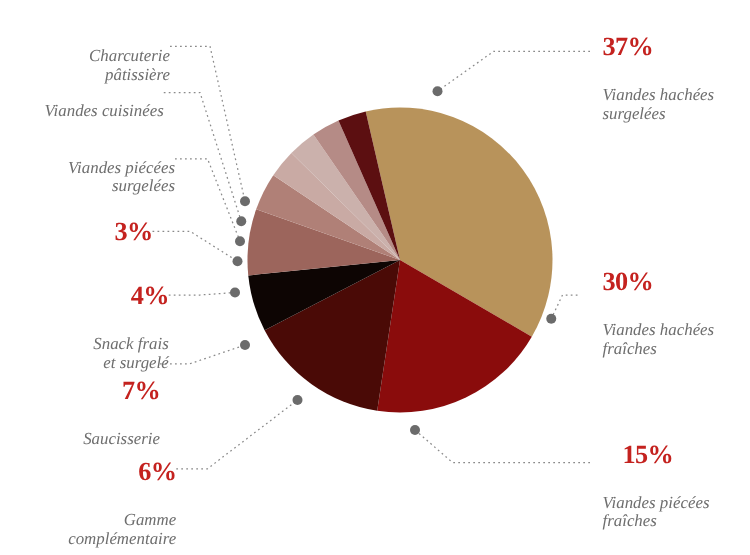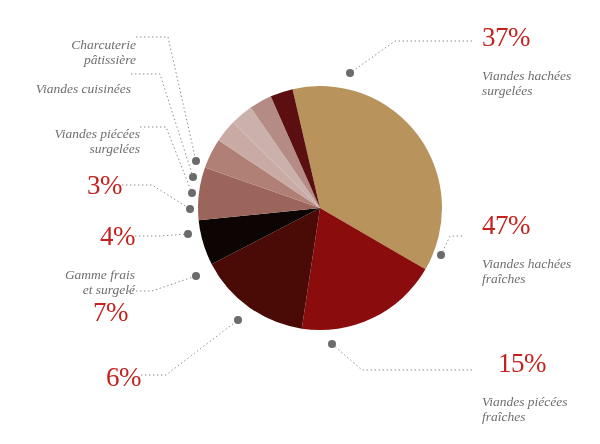--- a/index.html
+++ b/index.html
@@ -33,22 +33,22 @@
     font-style: italic;
     font-size: 13.5px;
     line-height: 15px;
     white-space: pre-line;
   }
   .label.right { text-align: left; }
   .label.left  { text-align: right; }
   .pct {
     display: block;
     font-style: normal;
-    font-weight: normal;
-    font-size: 27px;
+    font-weight: bold;
+    font-size: 21px;
     line-height: 29px;
     letter-spacing: -0.5px;
     margin-bottom: 1px;
   }
   .lbl-txt { display: block; }
 </style>
 </head>
 <body>
 
 <div id="canvas">
@@ -107,40 +107,43 @@
     <span class="lbl-txt">Viandes piécées
 surgelées</span>
   </div>
 
   <div class="label left" style="left:0px; top:156px; width:122px;">
     <span class="pct" style="color:#c4221f;">3%</span>
   </div>
 
   <div class="label left" style="left:0px; top:207px; width:135px;">
     <span class="pct" style="color:#c4221f;">4%</span>
-    <span class="lbl-txt">Gamme frais
+    <span class="lbl-txt">Snack frais
 et surgelé</span>
   </div>
 
   <div class="label left" style="left:0px; top:283px; width:128px;">
     <span class="pct" style="color:#c4221f;">7%</span>
+    <span class="lbl-txt">Saucisserie</span>
   </div>
 
   <div class="label left" style="left:0px; top:348px; width:141px;">
     <span class="pct" style="color:#c4221f;">6%</span>
+    <span class="lbl-txt">Gamme
+complémentaire</span>
   </div>
 
   <div class="label right" style="left:482px; top:8px; width:118px;">
     <span class="pct" style="color:#c4221f;">37%</span>
     <span class="lbl-txt">Viandes hachées
 surgelées</span>
   </div>
 
   <div class="label right" style="left:482px; top:196px; width:118px;">
-    <span class="pct" style="color:#c4221f;">47%</span>
+    <span class="pct" style="color:#c4221f;">30%</span>
     <span class="lbl-txt">Viandes hachées
 fraîches</span>
   </div>
 
   <div class="label right" style="left:482px; top:334px; width:118px;">
     <span class="pct" style="color:#c4221f;margin-left:16px;">15%</span>
     <span class="lbl-txt">Viandes piécées
 fraîches</span>
   </div>
 

